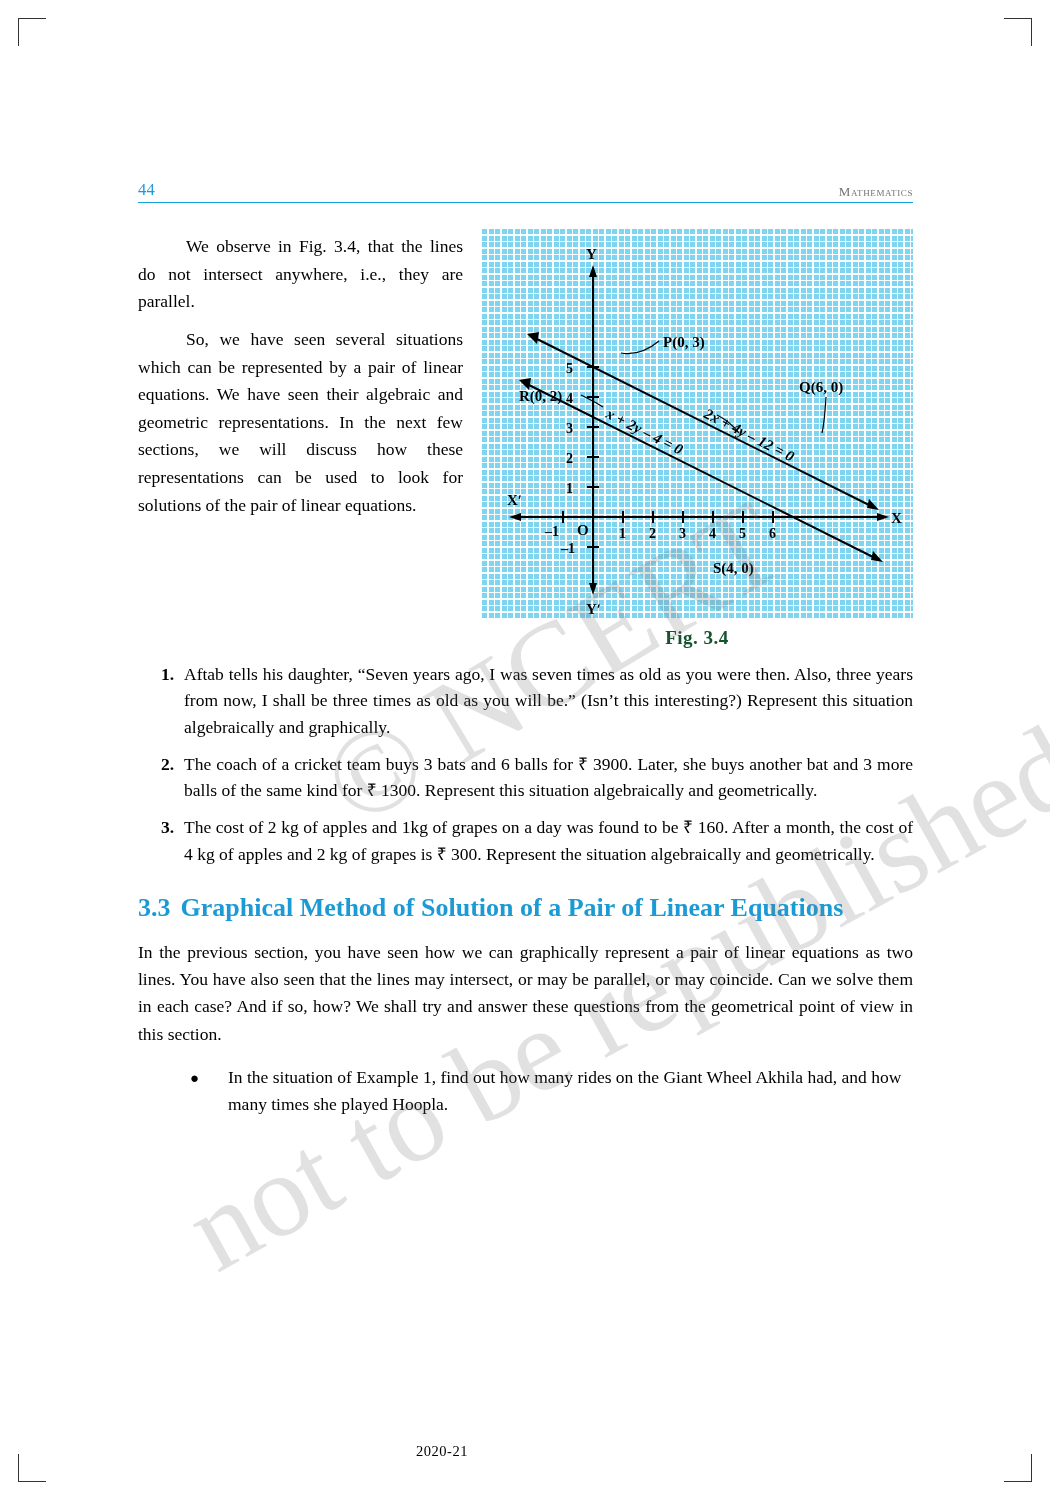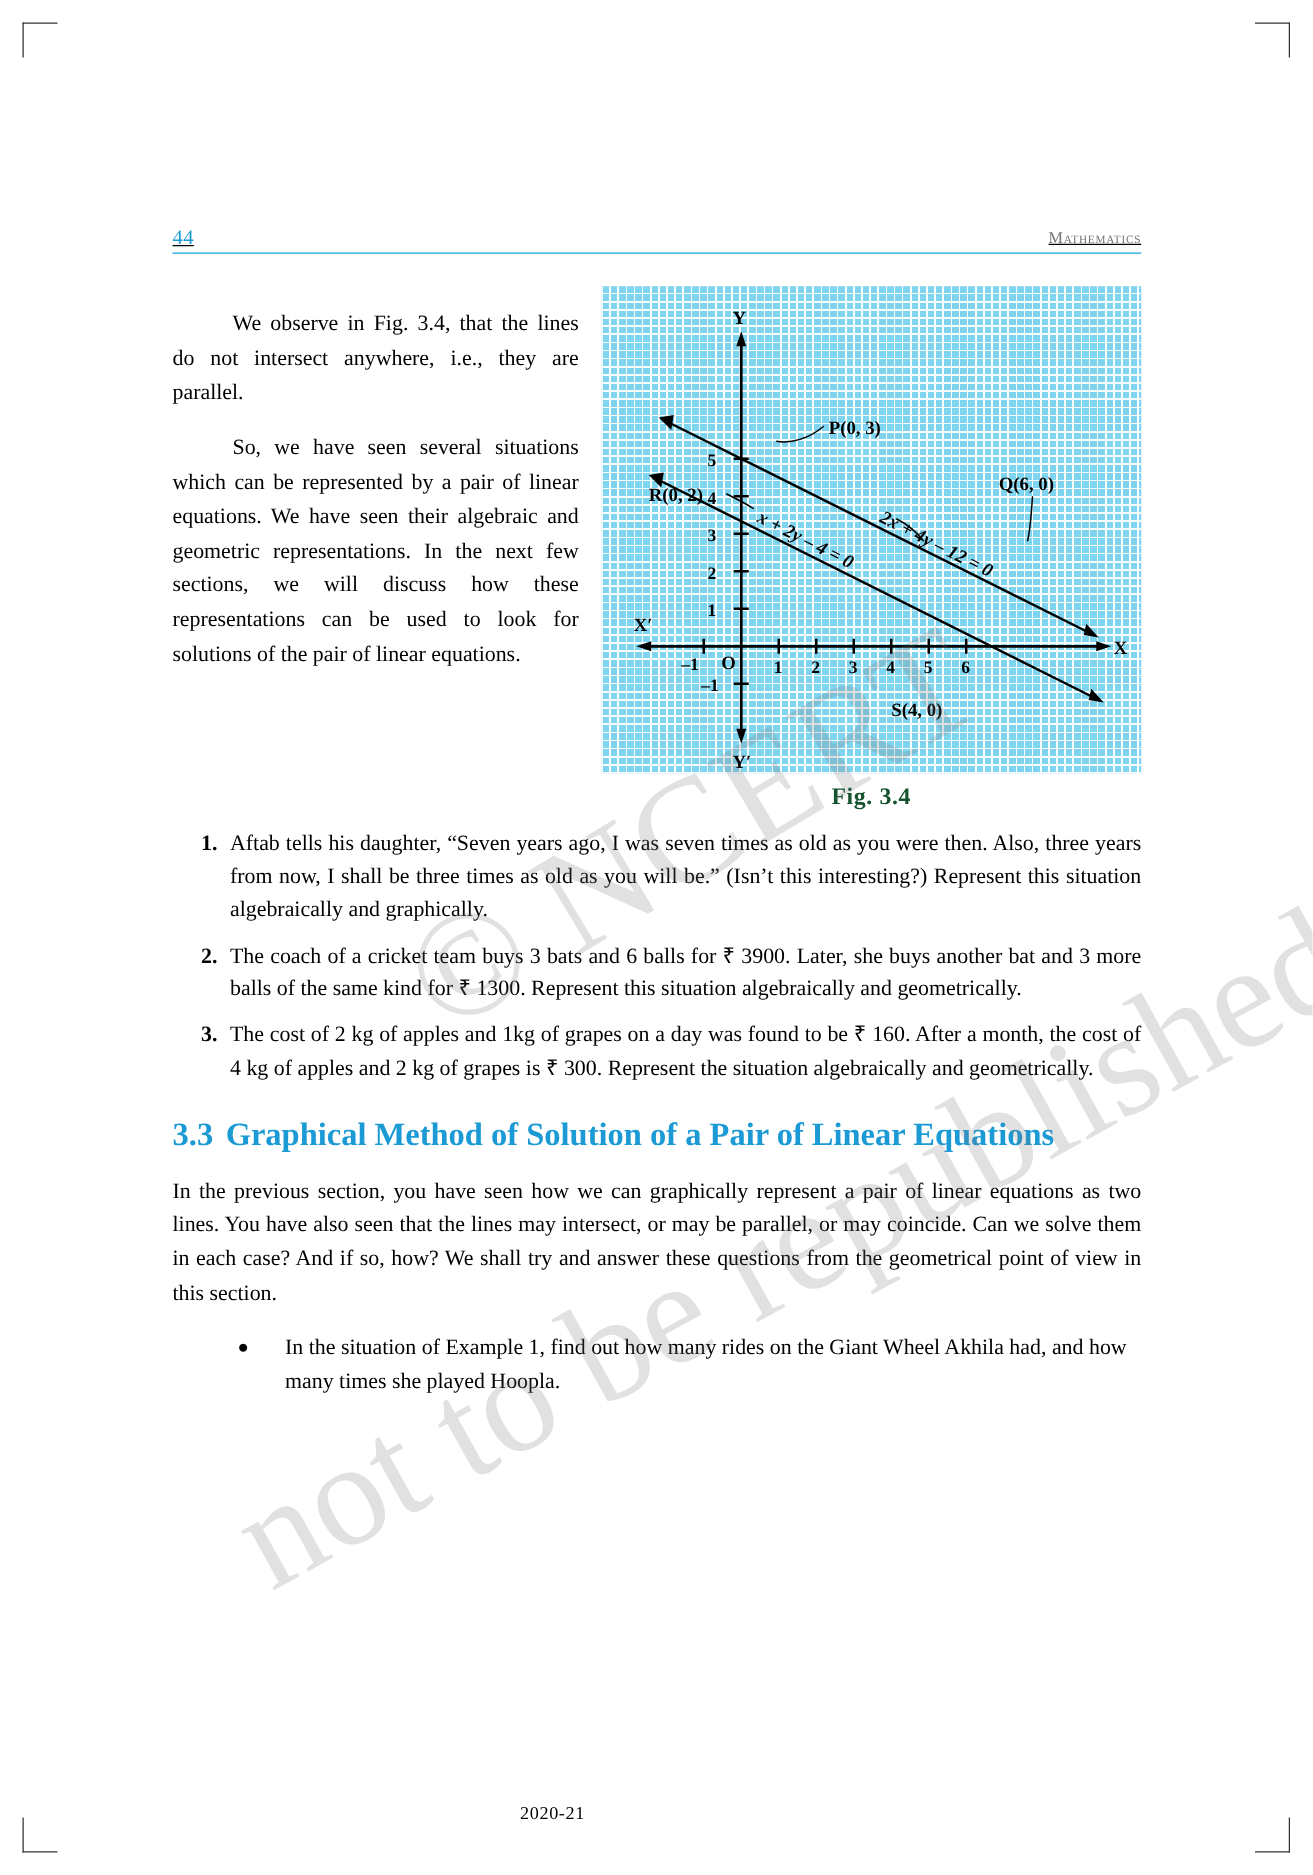--- a/index.html
+++ b/index.html
@@ -28,25 +28,24 @@
   .page {
     position: absolute;
     left: 138px;
     top: 180px;
     width: 775px;
   }
 
   
   .runhead {
     display: flex;
-    align-items: center;
+    align-items: flex-end;
     justify-content: space-between;
     border-bottom: 1.6px solid #14a5de;
     padding-bottom: 2px;
-    text-decoration: underline;
   }
   .folio {
     color: #1b9ad6;
     font-size: 16.5px;
     letter-spacing: .3px;
   }
   .runtitle {
     color: #737373;
     font-size: 13px;
     font-variant: small-caps;
@@ -86,21 +85,21 @@
     display: flex;
     gap: 18px;
     align-items: flex-start;
   }
   .leftcol {
     width: 330px;
     font-size: 17.5px;
     line-height: 1.58;
     text-align: justify;
   }
-  .leftcol p { margin: 16px 0 10px 0; }
+  .leftcol p { margin: 4px 0 10px 0; }
   .leftcol p.ind { text-indent: 48px; }
 
   
   .figwrap { width: 432px; }
   .figbox {
     width: 432px;
     height: 390px;
     position: relative;
     background-color: #7fd4ef;
     background-image:

